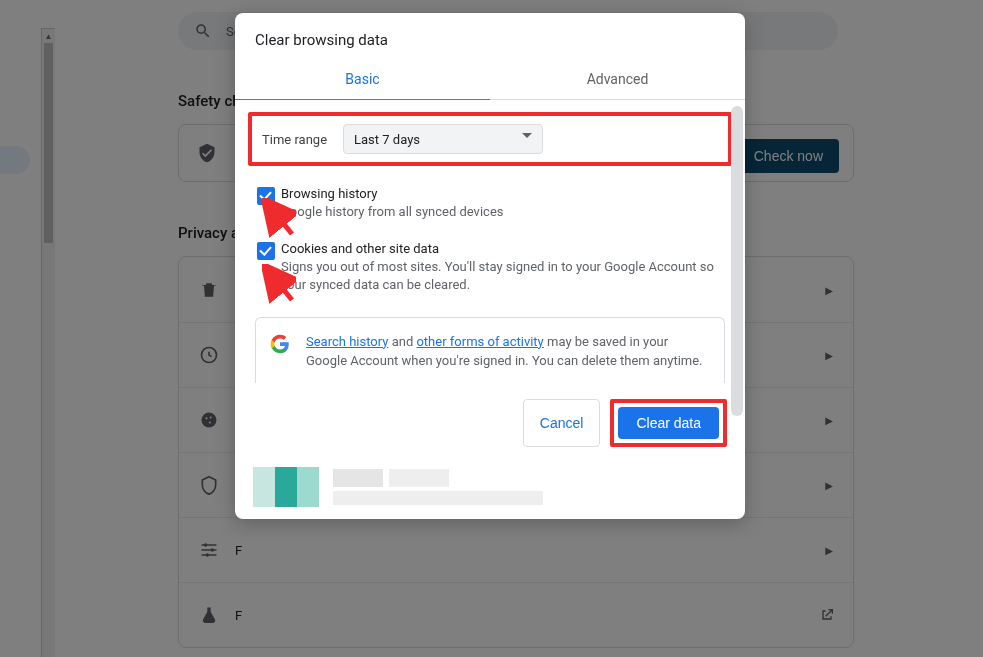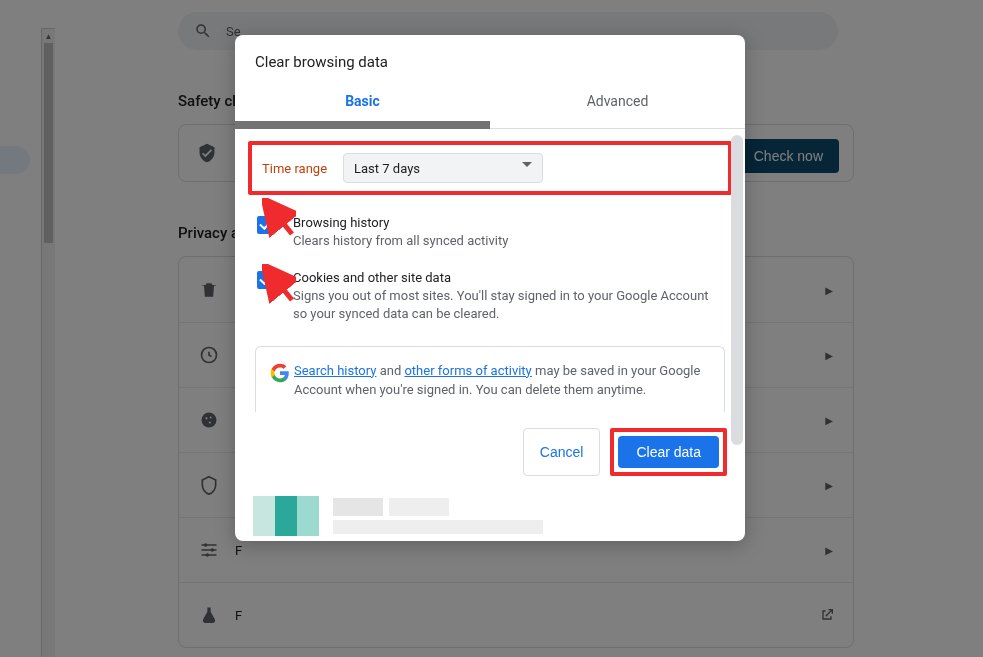--- a/index.html
+++ b/index.html
@@ -77,87 +77,87 @@
     position:absolute; right:20px; top:50%; transform:translateY(-50%);
     font-size:10px; color:#5f6368;
   }
   .list-row .ext {
     position:absolute; right:18px; top:50%; transform:translateY(-50%);
     width:16px; height:16px; fill:#5f6368;
   }
 
   
   .modal {
-    position:absolute; left:235px; top:35px; width:510px; height:506px;
+    position:absolute; left:235px; top:13px; width:510px; height:506px;
     background:#fff; border-radius:8px; z-index:10;
     box-shadow:0 4px 20px rgba(0,0,0,.25);
     display:flex; flex-direction:column;
   }
   .modal-title {
     font-size:15px; color:#202124; font-weight:400;
     padding:18px 20px 10px 20px;
   }
   .tabs {
     display:flex; border-bottom:1px solid #dadce0;
   }
   .tab {
     flex:1; text-align:center; padding:12px 0; font-size:14px;
     color:#5f6368; cursor:pointer;
   }
   .tab.active {
-    color:#1a73e8; font-weight:700;
-    border-bottom:8px solid #737373; margin-bottom:-1px;
+    color:#1a73e8; font-weight:400;
+    border-bottom:1px solid #737373; margin-bottom:-1px;
   }
   .modal-body {
     position:relative; flex:1 1 auto; overflow:hidden;
   }
   .body-scroll {
     position:absolute; right:2px; top:6px; width:12px; height:310px;
     background:#dadce0; border-radius:6px;
   }
   .time-row {
     margin:12px 13px 10px 13px; padding:8px 10px;
     display:flex; align-items:center; gap:16px;
     border:4px solid #ef2b2d; border-radius:2px;
   }
-  .time-label { font-size:13px; color:#c2410c; }
+  .time-label { font-size:13px; color:#404040; }
   .time-select {
     flex:1; position:relative; height:30px;
     border:1px solid #dadce0; border-radius:4px;
     background:#f1f3f4; display:flex; align-items:center;
     padding:0 10px; font-size:13px; color:#202124;
     max-width:200px;
     text-align:center;
   }
   .time-select .caret {
     position:absolute; right:10px; top:8px;
     border-left:5px solid transparent; border-right:5px solid transparent;
     border-top:5px solid #5f6368;
   }
   .check-row {
-    display:flex; gap:18px; padding:10px 24px 10px 22px;
+    display:flex; gap:6px; padding:10px 24px 10px 22px;
     align-items:flex-start;
   }
   .cbox {
     width:18px; height:18px; border:2px solid #5f6368; border-radius:2px;
     flex:none; position:relative; background:#fff; margin-top:1px;
   }
   .cbox.checked { background:#1a73e8; border-color:#1a73e8; }
   .cbox.checked::after {
     content:""; position:absolute; left:3px; top:0px;
     width:5px; height:9px; border:solid #fff; border-width:0 2px 2px 0;
     transform:rotate(42deg);
   }
   .ck-text { flex:1; }
   .ck-title { font-size:13px; color:#202124; margin-bottom:2px; }
   .ck-sub { font-size:13px; color:#5f6368; line-height:1.4; }
   .info-box {
     margin:12px 20px 0 20px; border:1px solid #dadce0;
     border-bottom:none; border-top-left-radius:6px; border-top-right-radius:6px;
-    padding:14px 14px 12px 14px; display:flex; gap:4px;
+    padding:14px 14px 12px 14px; display:flex; gap:16px;
     font-size:13px; color:#5f6368; line-height:1.5;
   }
   .g-logo {
     width:20px; height:20px; flex:none; margin-top:2px;
   }
   .link { color:#1a73e8; text-decoration:underline; cursor:pointer; }
   .btn-row {
     display:flex; justify-content:flex-end; gap:10px;
     padding:16px 18px 10px 18px; align-items:center;
   }
@@ -298,21 +298,21 @@
       <div class="time-select">
         <span>Last 7 days</span>
         <span class="caret"></span>
       </div>
     </div>
 
     <div class="check-row">
       <div class="cbox checked"></div>
       <div class="ck-text">
         <div class="ck-title">Browsing history</div>
-        <div class="ck-sub">Clears history from all synced activity</div>
+        <div class="ck-sub">Google history from all synced devices</div>
       </div>
     </div>
 
     <div class="check-row">
       <div class="cbox checked"></div>
       <div class="ck-text">
         <div class="ck-title">Cookies and other site data</div>
         <div class="ck-sub">Signs you out of most sites. You'll stay signed in to your Google Account so your synced data can be cleared.</div>
       </div>
     </div>

